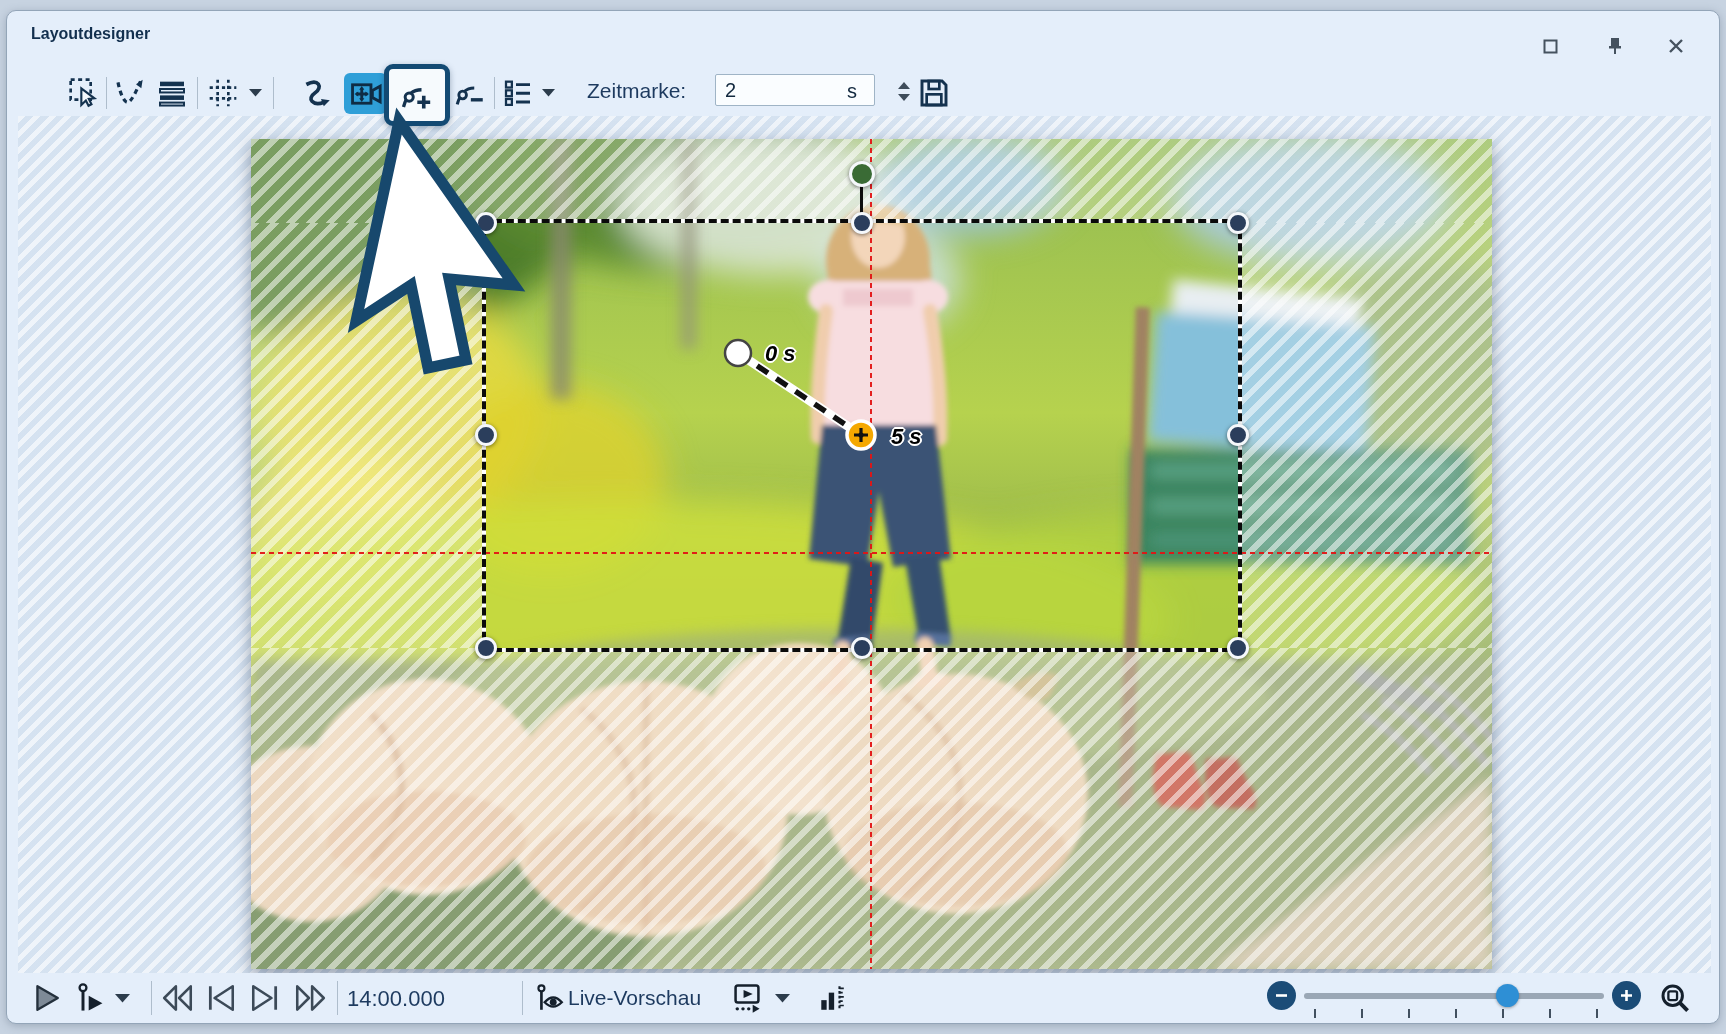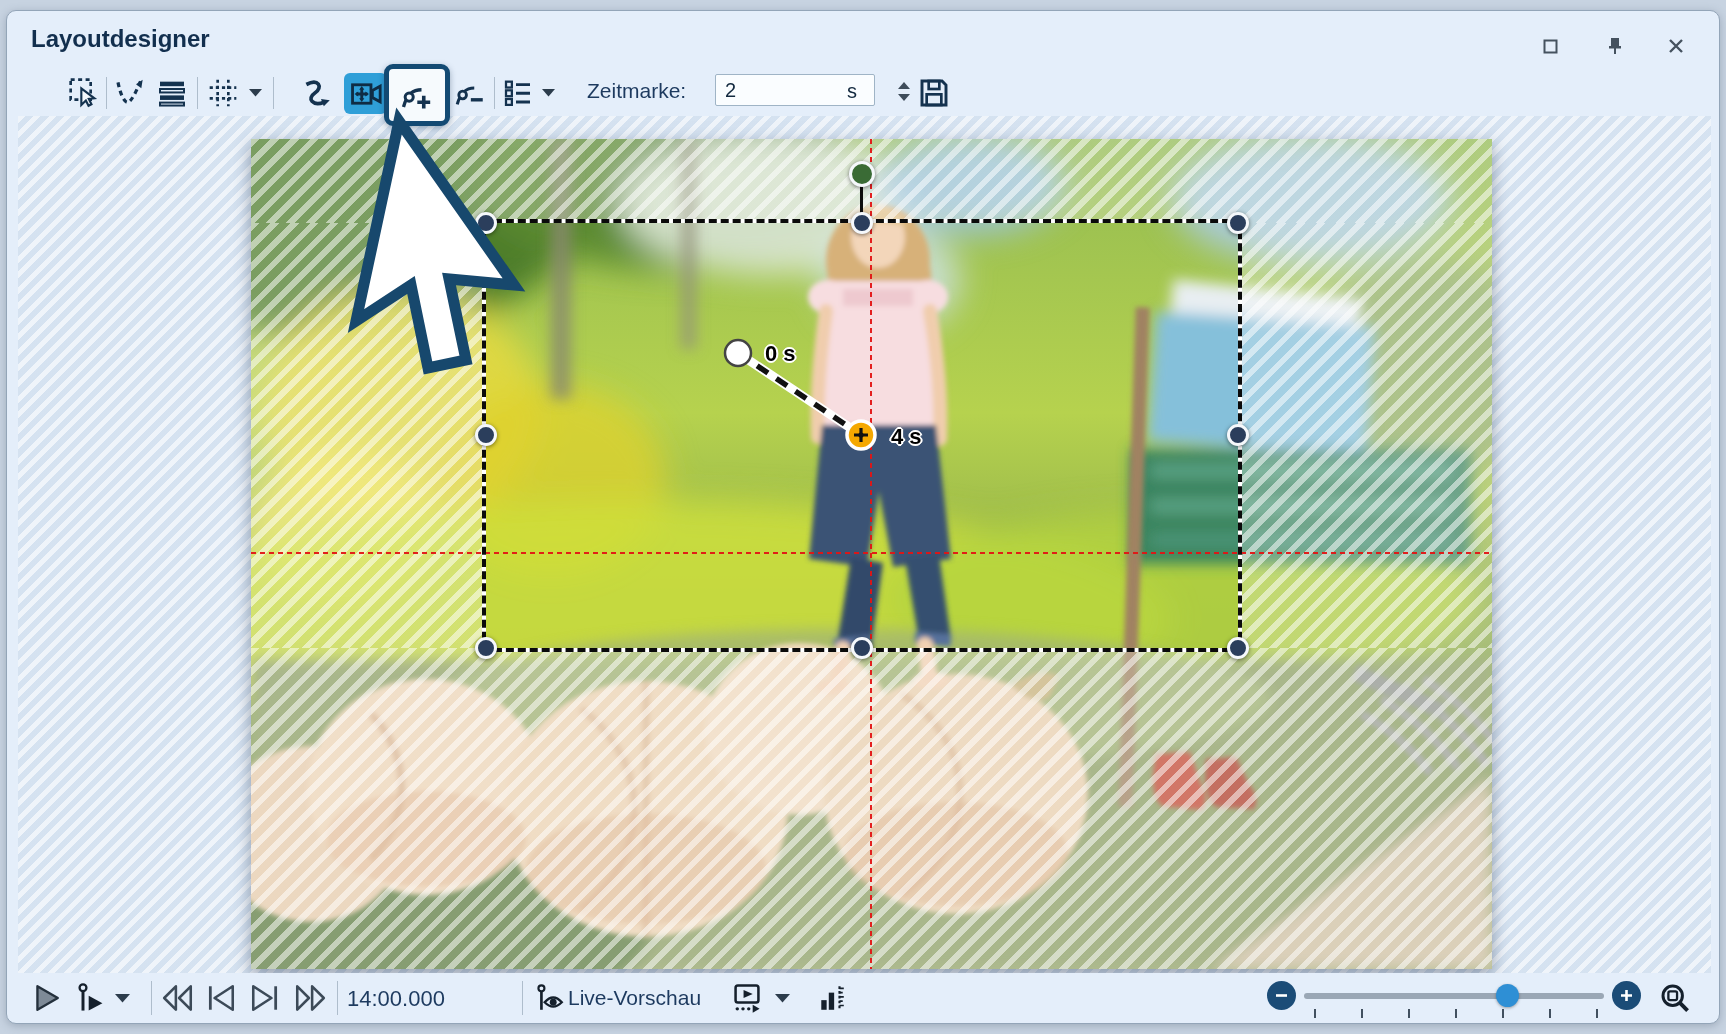--- a/index.html
+++ b/index.html
@@ -9,21 +9,21 @@
     font-family:"Liberation Sans", sans-serif;
     -webkit-font-smoothing:antialiased;
   }
   .window{
     position:absolute;left:6px;top:10px;width:1712px;height:1012px;
     background:#e4eefa;border:1px solid #93a5b8;border-radius:10px;
     box-shadow:0 2px 8px rgba(80,95,115,.35);
   }
   
   .titlebar{position:absolute;left:0;top:0;right:0;height:48px;}
-  .title{position:absolute;left:24px;top:14px;font-size:24px;font-weight:bold;color:#122f4e;}
+  .title{position:absolute;left:24px;top:14px;font-size:16px;font-weight:bold;color:#122f4e;}
   .winbtn{position:absolute;top:22px;width:26px;height:26px;display:flex;align-items:center;justify-content:center;color:#45525f;cursor:default;}
   .winbtn svg{display:block;}
   
   .toolbar{position:absolute;left:0;top:52px;right:16px;height:58px;margin-left:40px;}
   .tbtn{position:absolute;top:10px;width:38px;height:40px;display:flex;align-items:center;justify-content:center;border-radius:6px;color:#14324f;}
   .tbtn svg{display:block;}
   .tsep{position:absolute;top:14px;width:1px;height:32px;background:#aebdcc;}
   .tbtn.active{background:#2f9fd8;}
   .callout{
     position:absolute;left:337px;top:1px;width:56px;height:52px;
@@ -41,20 +41,21 @@
   .spin{position:absolute;left:846px;top:12px;width:22px;height:32px;display:flex;flex-direction:column;align-items:center;justify-content:center;gap:5px;}
   .spin span{width:0;height:0;border-left:6px solid transparent;border-right:6px solid transparent;}
   .spin .up{border-bottom:7px solid #3e4c5a;}
   .spin .dn{border-top:7px solid #3e4c5a;}
   
   .canvas{
     position:absolute;left:11px;top:105px;width:1693px;height:857px;overflow:hidden;
     background:
       repeating-linear-gradient(135deg, rgba(255,255,255,.55) 0 5px, rgba(198,214,232,.28) 5px 11px),
       #dbe7f4;
+    font-style: italic;
   }
   .photo{
     position:absolute;left:233px;top:23px;width:1241px;height:830px;
     box-shadow:0 6px 16px rgba(55,70,95,.5);
   }
   .photo > svg.scene{position:absolute;left:0;top:0;}
   .hatch{
     position:absolute;pointer-events:none;
     background:
       linear-gradient(rgba(250,250,252,.22), rgba(250,250,252,.22)),
@@ -342,21 +343,21 @@
 
       <svg width="1241" height="830" viewBox="0 0 1241 830" style="position:absolute;left:0;top:0;pointer-events:none">
         <line x1="487" y1="214" x2="610" y2="296" stroke="#ffffff" stroke-width="9"></line>
         <line x1="487" y1="214" x2="610" y2="296" stroke="#111111" stroke-width="5.5" stroke-dasharray="13 10"></line>
         <circle cx="487" cy="214" r="13" fill="#ffffff" stroke="#444444" stroke-width="2.5"></circle>
         <circle cx="610" cy="296" r="14" fill="#f5a800" stroke="#ffffff" stroke-width="3.5"></circle>
         <path d="M610,289 V303 M603,296 H617" stroke="#111111" stroke-width="3.2"></path>
         <circle cx="610" cy="296" r="2.6" fill="#111111"></circle>
       </svg>
       <div class="kf-label" style="left:514px;top:202px">0 s</div>
-      <div class="kf-label" style="left:640px;top:285px">4 s</div>
+      <div class="kf-label" style="left:640px;top:285px">5 s</div>
     </div>
   </div>
 
   <svg class="big-cursor" width="240" height="280" viewBox="0 0 240 280">
     <polygon points="62,14 19,214 74,178 91,261 129,253 112,172 177,178" fill="#ffffff" stroke="#17486d" stroke-width="11" stroke-linejoin="miter"></polygon>
   </svg>
 
   <div class="transport">
     <div class="bbtn" style="left:24px">
       <svg width="30" height="30" viewBox="0 0 28 28">

